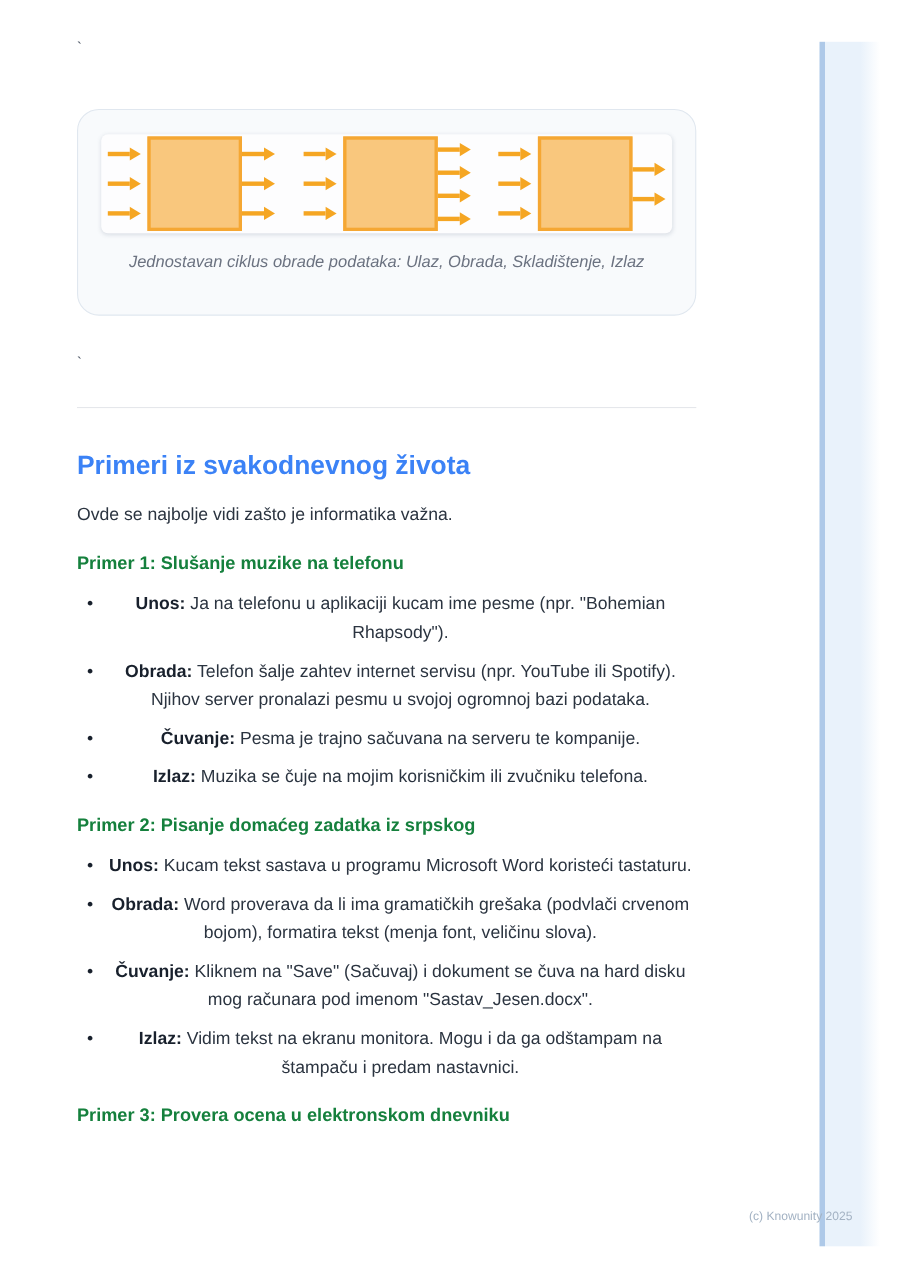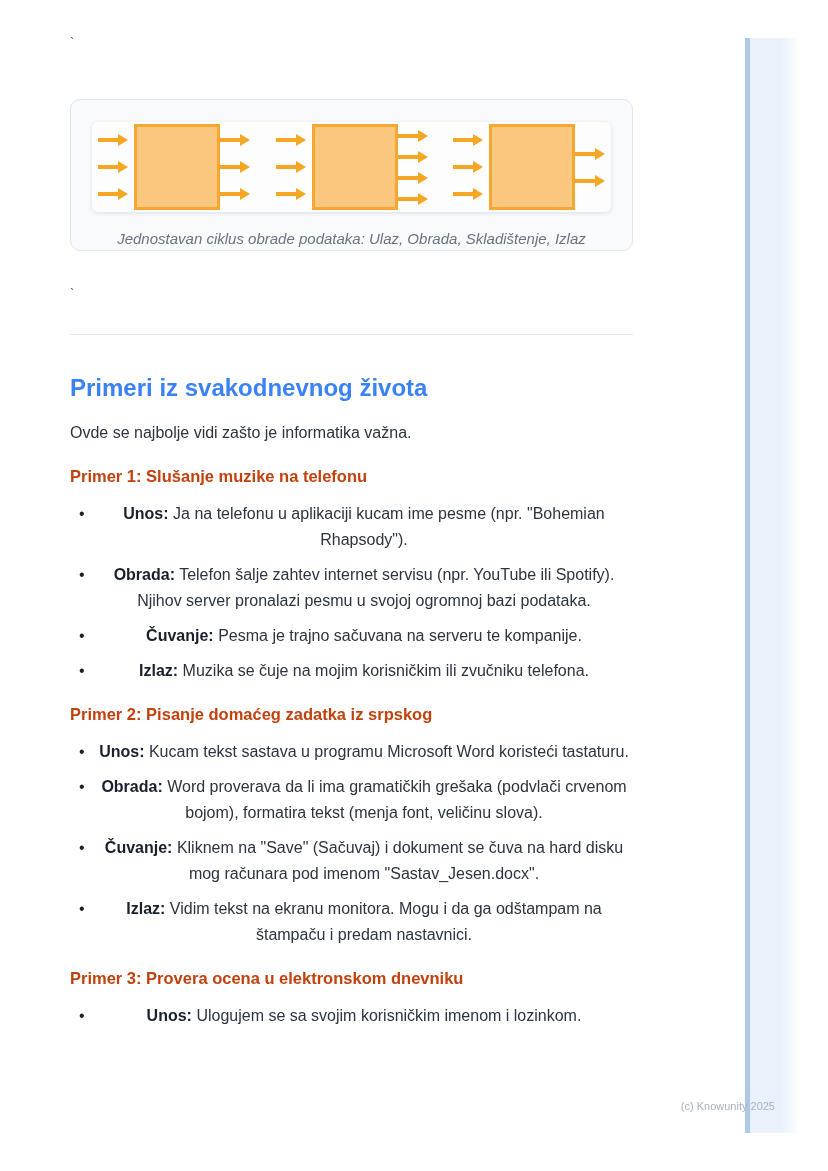--- a/index.html
+++ b/index.html
@@ -21,24 +21,24 @@
     font-size:13px;
     line-height:18px;
     color:#4b5563;
   }
   .tick-top { margin-top:34px; }
   .tick-mid { margin-top:34px; }
 
   
   .figure-card {
     margin-top:47px;
-    height:152px;
+    height:188px;
     background:#f8fafc;
     border:1px solid #e0e7ef;
-    border-radius:10px;
+    border-radius:20px;
     padding:22px 21px 0 21px;
   }
   .diagram-strip {
     height:90px;
     background:#fdfdfe;
     border-radius:6px;
     box-shadow:0 1px 4px rgba(100,116,139,0.20);
     display:flex;
     align-items:center;
     justify-content:space-between;
@@ -85,21 +85,21 @@
   p.intro {
     margin-top:18px;
     font-size:16px;
     line-height:26px;
   }
   h4.example-title {
     margin-top:19px;
     font-size:16.5px;
     line-height:22px;
     font-weight:bold;
-    color:#c2410c;
+    color:#15803d;
   }
   ul.example-list {
     list-style:none;
     margin-top:14px;
     margin-bottom:6px;
   }
   ul.example-list li {
     position:relative;
     padding-left:25px;
     font-size:16px;
@@ -271,21 +271,18 @@
     <ul class="example-list">
           <li><strong>Unos:</strong><span> Kucam tekst sastava u programu Microsoft Word koristeći tastaturu.</span></li>
           <li><strong>Obrada:</strong><span> Word proverava da li ima gramatičkih grešaka (podvlači crvenom bojom), formatira tekst (menja font, veličinu slova).</span></li>
           <li><strong>Čuvanje:</strong><span> Kliknem na "Save" (Sačuvaj) i dokument se čuva na hard disku mog računara pod imenom "Sastav_Jesen.docx".</span></li>
           <li><strong>Izlaz:</strong><span> Vidim tekst na ekranu monitora. Mogu i da ga odštampam na štampaču i predam nastavnici.</span></li>
         </ul>
   </section>
 
   <section>
     <h4 class="example-title">Primer 3: Provera ocena u elektronskom dnevniku</h4>
-    <ul class="example-list">
-          <li><strong>Unos:</strong><span> Ulogujem se sa svojim korisničkim imenom i lozinkom.</span></li>
-        </ul>
   </section>
 </div>
 
 </div>
 
 <div class="footer-note">(c) Knowunity 2025</div>
 
 </body></html>

